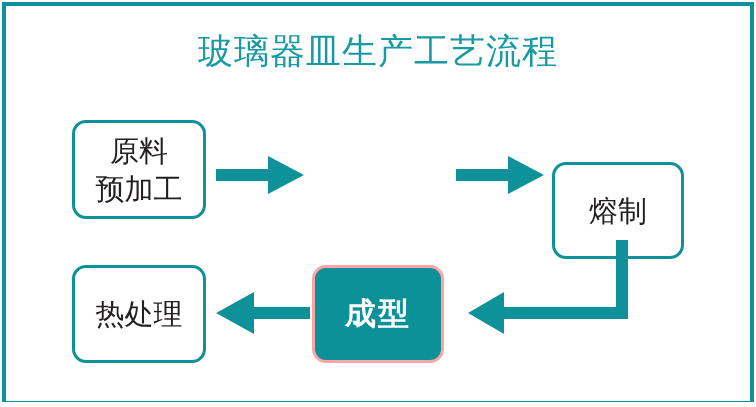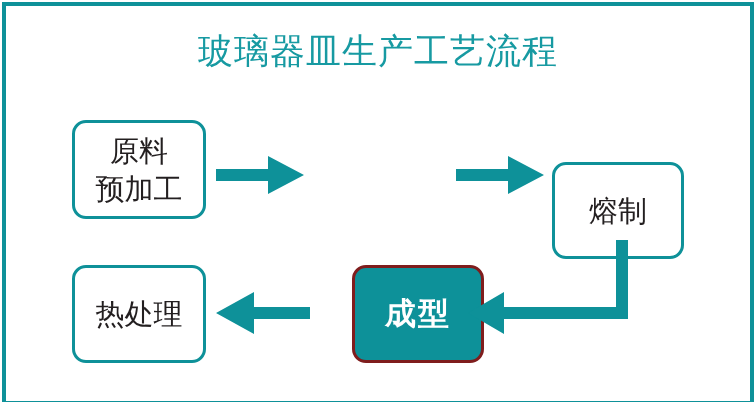--- a/index.html
+++ b/index.html
@@ -61,28 +61,27 @@
     background: #ffffff;
     border: 3px solid #0e9199;
     border-radius: 14px;
     color: #231f20;
     font-size: 29px;
     line-height: 38px;
     font-weight: 400;
   }
   .node.filled {
     background: #0d9199;
-    border: 3px solid #7f1d1d;
+    border: 3px solid #fca5a5;
     border-radius: 14px;
     color: #ffffff;
     font-size: 31px;
     line-height: 38px;
     font-weight: bold;
     letter-spacing: 2px;
-    margin-left: 40px;
   }
   .node-label {
     display: block;
     white-space: pre-line;
   }
 
   
   #node-raw       { left: 72px;  top: 120px; width: 134px; height: 99px; text-align: center; }
   #node-batch     { left: 312px; top: 120px; width: 134px; height: 99px; }
   #node-melt      { left: 552px; top: 118px; width: 132px; height: 97px; margin-top: 44px; }

